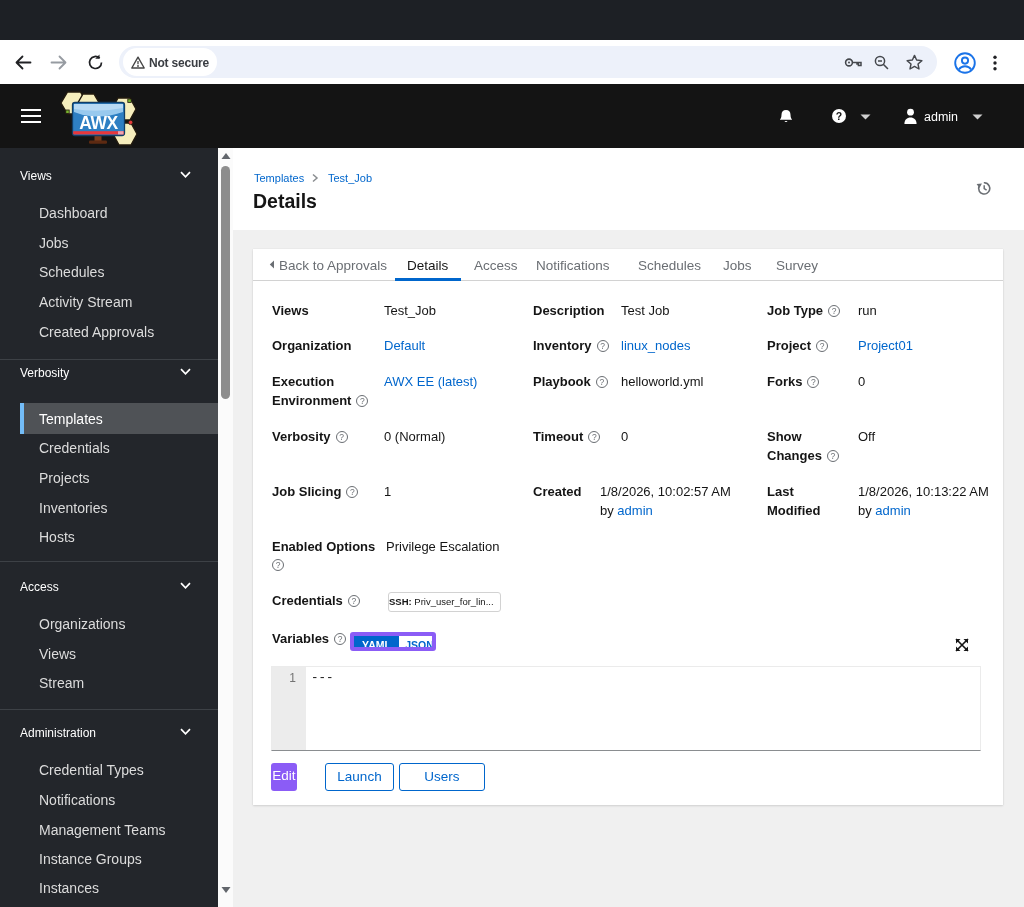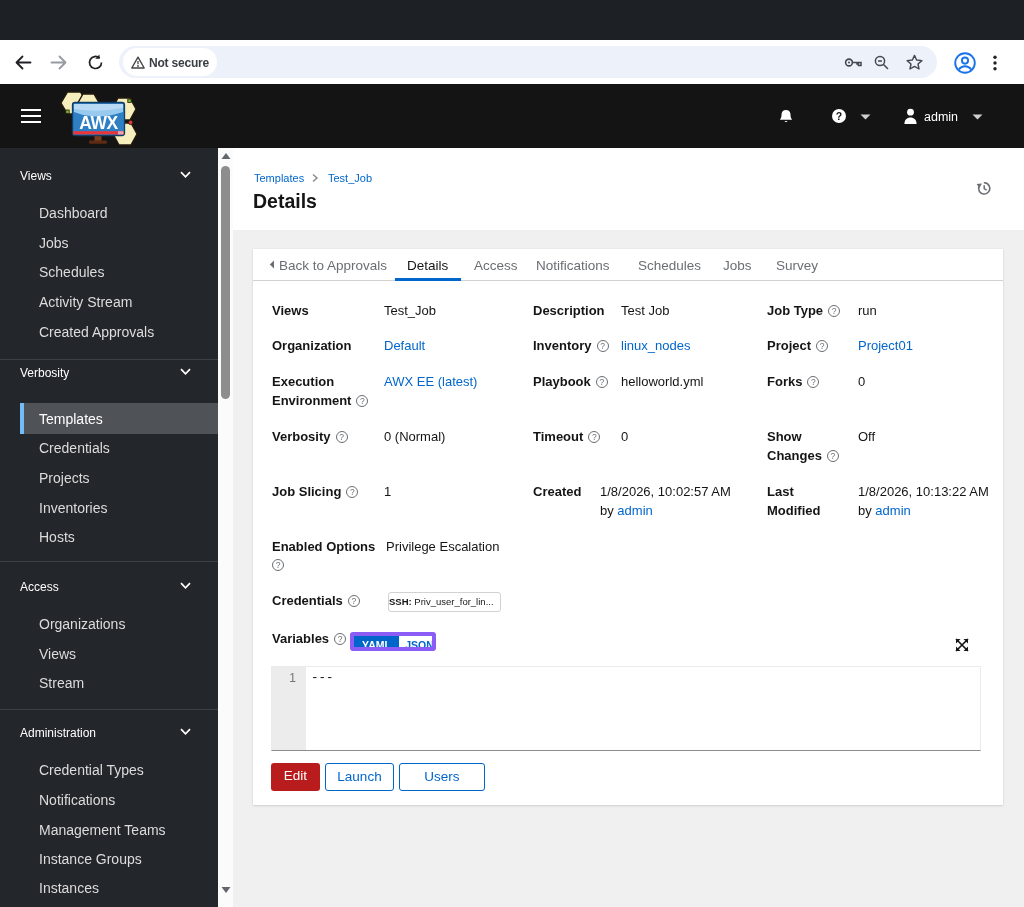--- a/index.html
+++ b/index.html
@@ -238,17 +238,17 @@
  <svg class="abs" style="left:702px;top:389px" width="14" height="14">
         <path d="M1 1 L13 13 M13 1 L1 13" stroke="#151515" stroke-width="1.6"></path>
         <path d="M1 1 h4.5 L1 5.5z M13 1 v4.5 L8.5 1z M13 13 h-4.5 L13 8.5z M1 13 v-4.5 L5.5 13z" fill="#151515"></path>
       </svg>
 
  <div class="abs" style="left:18px;top:417px;width:710px;height:85px;background:#fff;border:1px solid #ebebeb;border-bottom:1px solid #8a8d90">
   <div class="abs" style="left:0;top:0;width:34px;height:83px;background:#ececec;color:#737373;font-size:12px;line-height:15px;text-align:right;padding:4px 10px 0 0">1</div>
   <div class="abs" style="left:39px;top:4px;font-family:'Liberation Mono',monospace;font-size:12.5px;color:#151515;line-height:15px">---</div>
  </div>
 
- <div class="btn" style="left:18px;top:514px;width:49px;height:28px;background:#b91c1c;color:#fff">Edit</div>
+ <div class="btn" style="left:18px;top:514px;width:26px;height:28px;background:#8b5cf6;color:#fff">Edit</div>
  <div class="btn" style="left:72px;top:514px;width:69px;height:28px;border:1px solid #0066cc;color:#0066cc;line-height:25px">Launch</div>
  <div class="btn" style="left:146px;top:514px;width:86px;height:28px;border:1px solid #0066cc;color:#0066cc;line-height:25px">Users</div>
 </div>
 </div>
 
 </body></html>

